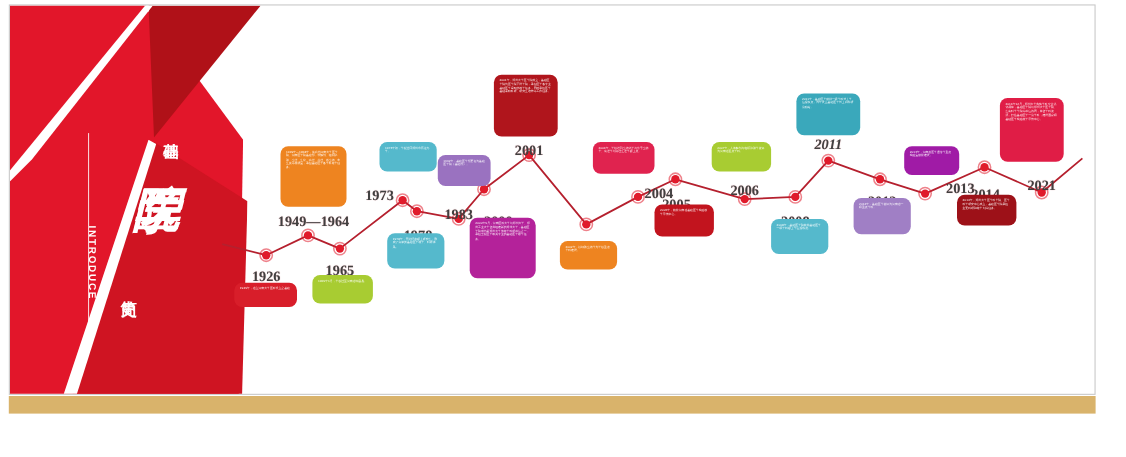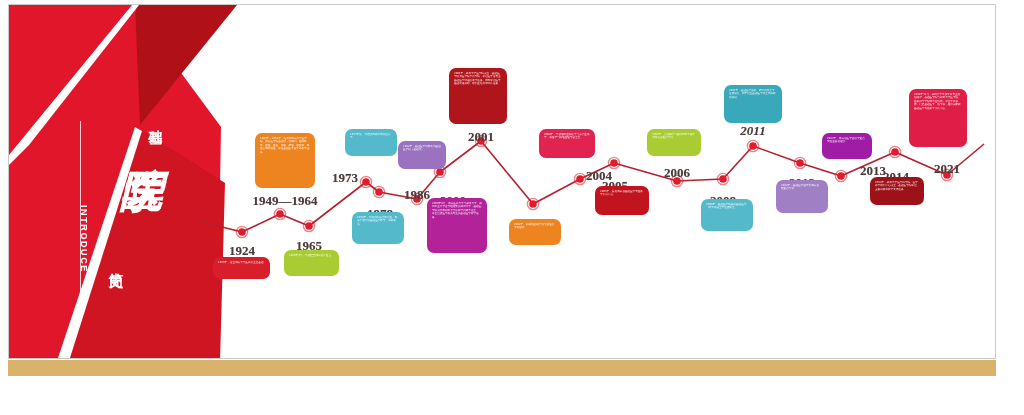--- a/index.html
+++ b/index.html
@@ -112,41 +112,41 @@
         <circle cx="791" cy="158" r="3.8" fill="#e01b2b"></circle>
         <circle cx="832" cy="171" r="5.6" fill="none" stroke="#e01b2b" stroke-width="1.4" opacity=".55"></circle>
         <circle cx="832" cy="171" r="3.8" fill="#e01b2b"></circle>
         <circle cx="886" cy="147" r="5.6" fill="none" stroke="#e01b2b" stroke-width="1.4" opacity=".55"></circle>
         <circle cx="886" cy="147" r="3.8" fill="#e01b2b"></circle>
         <circle cx="938" cy="170" r="5.6" fill="none" stroke="#e01b2b" stroke-width="1.4" opacity=".55"></circle>
         <circle cx="938" cy="170" r="3.8" fill="#e01b2b"></circle>
       </svg>
 
     <div id="labels">
-        <div class="year" style="left: 233px; top: 238px;">1924</div>
+        <div class="year" style="left: 233px; top: 238px;">1926</div>
         <div class="box" style="left: 204px; top: 252px; width: 57px; height: 22px; background: rgb(216, 30, 42);">
           <span class="bx">1929年，省立河南大学医科设立之基础</span>
         </div>
         <div class="year" style="left: 276px; top: 188px;">1949—1964</div>
         <div class="box" style="left: 246px; top: 128px; width: 60px; height: 55px; background: rgb(238, 132, 32);">
           <span class="bx">1949年—1968年，先后为河南大学医学院、河南医学院基础部，设解剖、组织胚胎、生理、生化、病理、药理、微生物、寄生虫等教研室，承担基础医学各学科教学任务。</span>
         </div>
         <div class="year" style="left: 300px; top: 233px;">1965</div>
         <div class="box" style="left: 275px; top: 245px; width: 55px; height: 26px; background: rgb(168, 204, 50);">
           <span class="bx">1969年1月，学校迁至河南省许昌县。</span>
         </div>
         <div class="year" style="left: 336px; top: 165px;">1973</div>
         <div class="box" style="left: 336px; top: 124px; width: 52px; height: 27px; background: rgb(85, 185, 204);">
           <span class="bx">1973年初，学校迁回郑州市原址办学。</span>
         </div>
         <div class="year" style="left: 371px; top: 201px;">1978</div>
         <div class="box" style="left: 343px; top: 207px; width: 52px; height: 32px; background: rgb(85, 185, 204);">
           <span class="bx">1978年，开始招收硕士研究生，形成了完整的基础医学教学、科研体系。</span>
         </div>
-        <div class="year" style="left: 408px; top: 182px;">1986</div>
+        <div class="year" style="left: 408px; top: 182px;">1983</div>
         <div class="box" style="left: 389px; top: 136px; width: 48px; height: 28px; background: rgb(154, 114, 192);">
           <span class="bx">1992年，基础医学部更名为基础医学院（基础部）。</span>
         </div>
         <div class="year" style="left: 444px; top: 188px;">2000</div>
         <div class="box" style="left: 418px; top: 193px; width: 60px; height: 55px; background: rgb(180, 34, 154);">
           <span class="bx">2000年9月，河南医科大学与郑州大学、郑州工业大学合并组建新的郑州大学，基础医学院成为新郑州大学的教学科研单位之一，承担全校医学相关专业的基础医学教学任务。</span>
         </div>
         <div class="year" style="left: 472px; top: 124px;">2001</div>
         <div class="box" style="left: 440px; top: 63px; width: 58px; height: 56px; background: rgb(176, 21, 28);">
           <span class="bx">2001年，郑州大学医学院成立，基础医学院为医学院下设学院，承担医学各专业基础医学课程的教学任务，同时承担医学基础课程科研、研究生培养等工作任务。</span>

